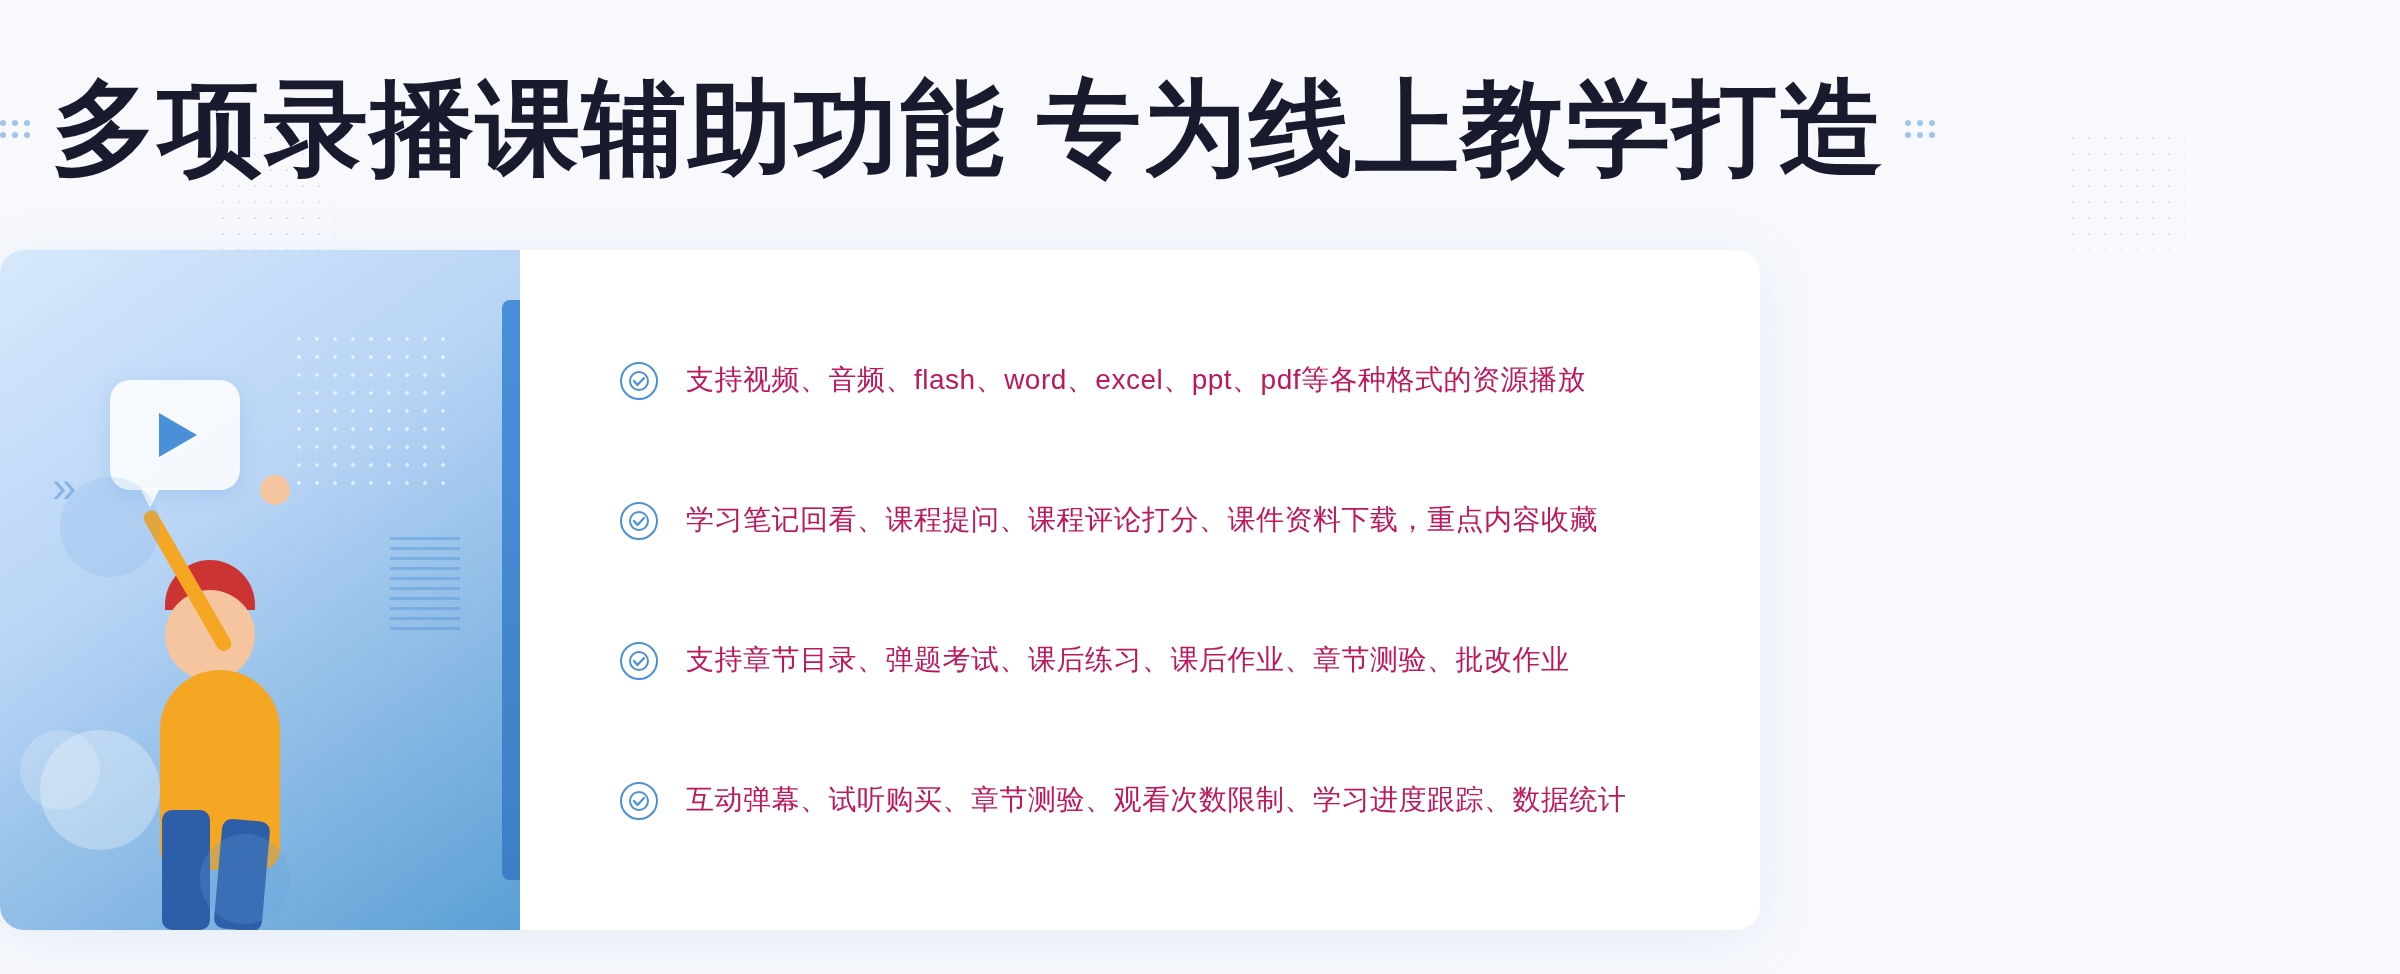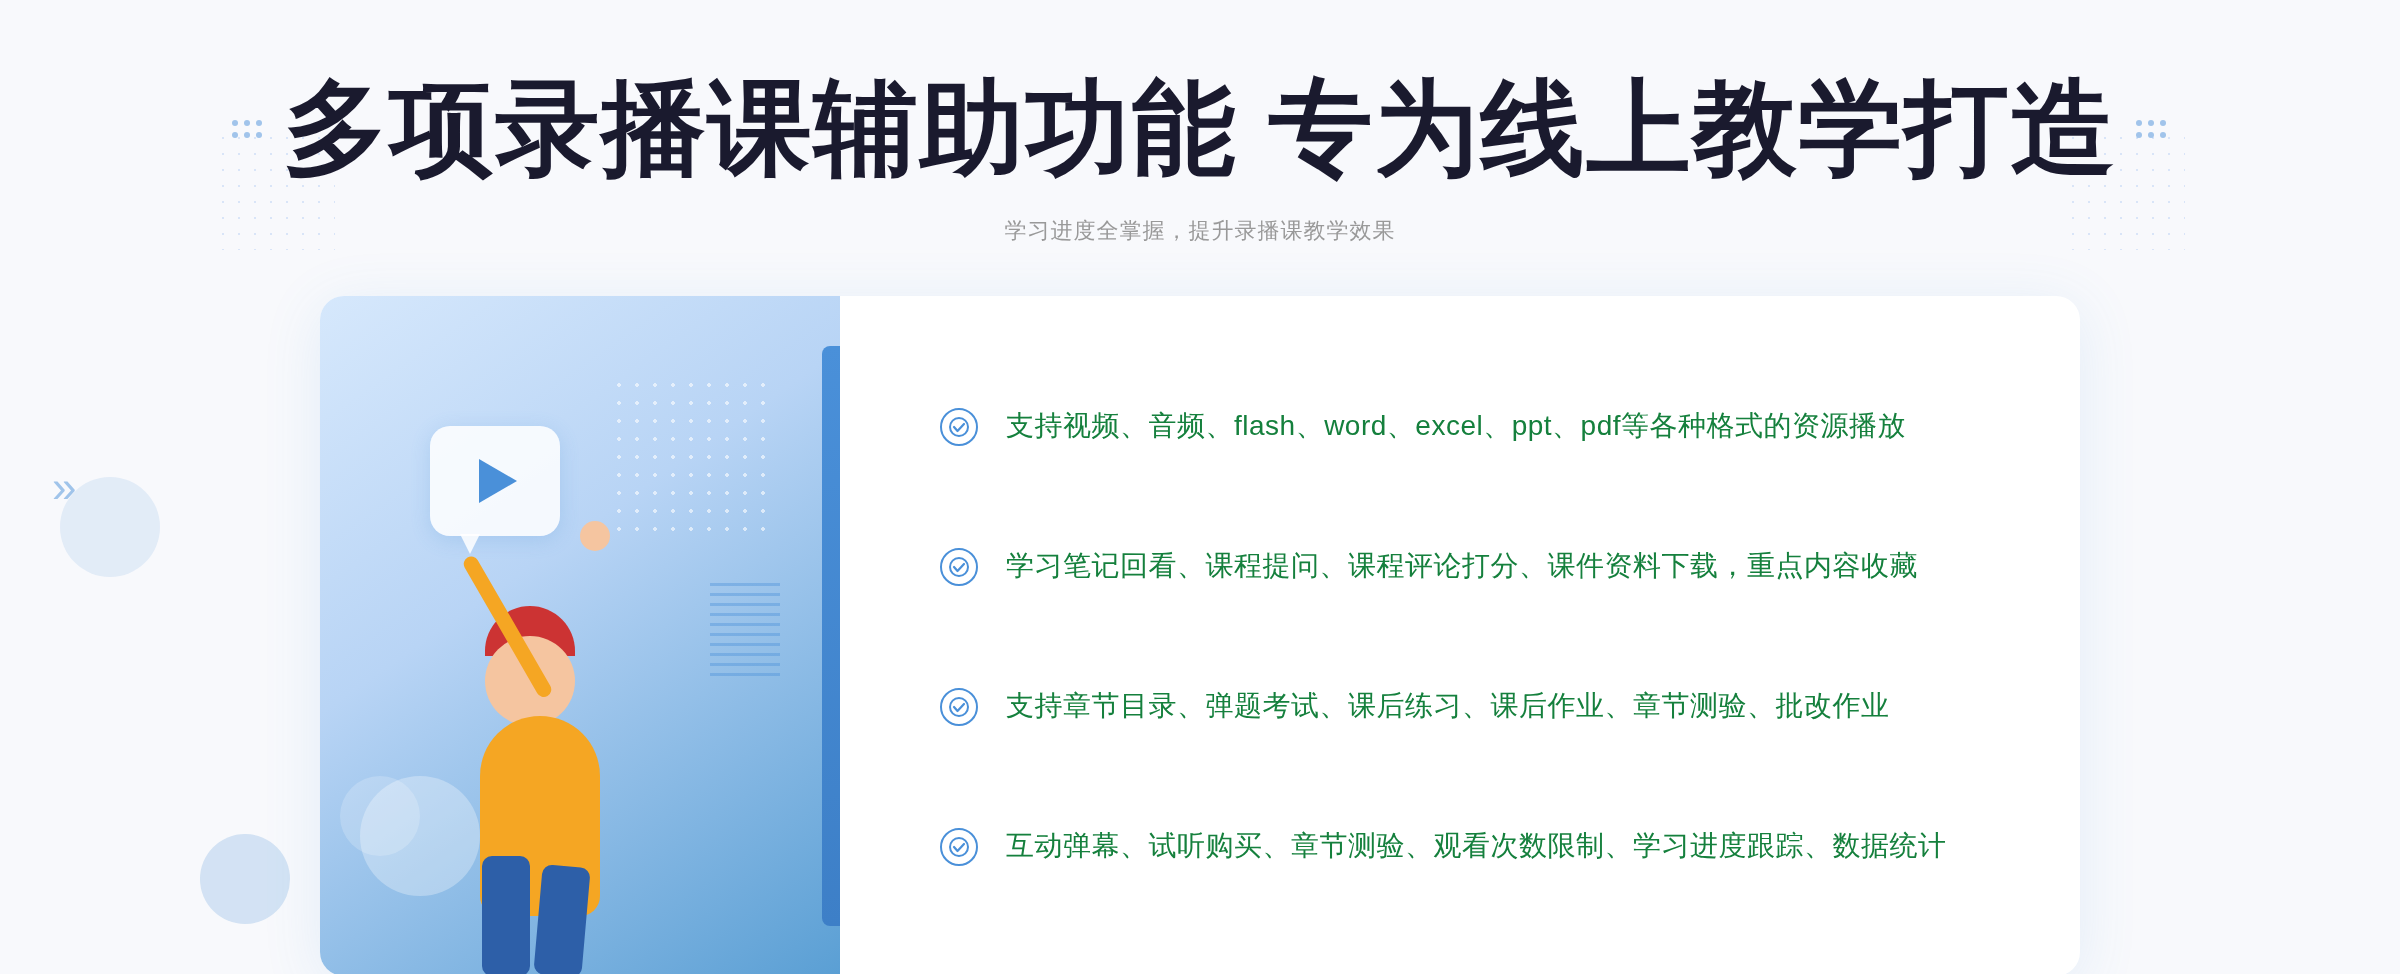--- a/index.html
+++ b/index.html
@@ -17,21 +17,21 @@
       position: relative;
     }
 
     .page-container {
       width: 100%;
       height: 100%;
       background: #f8f9fc;
       position: relative;
       display: flex;
       flex-direction: column;
-      align-items: center;
+      align-items: flex-start;
       padding-top: 60px;
     }
 
     
     .dot-grid {
       position: absolute;
       background-image: radial-gradient(circle, #c5d8f5 1.5px, transparent 1.5px);
       background-size: 16px 16px;
       opacity: 0.6;
     }
@@ -344,21 +344,21 @@
       margin-top: 4px;
     }
 
     .check-icon svg {
       width: 20px;
       height: 20px;
     }
 
     .feature-text {
       font-size: 28px;
-      color: #15803d;
+      color: #be185d;
       line-height: 1.6;
       font-weight: 400;
       letter-spacing: 0.5px;
     }
 
     
     .outer-circle-left {
       position: absolute;
       left: 60px;
       top: 50%;
@@ -411,21 +411,20 @@
       <h1>多项录播课辅助功能 专为线上教学打造</h1>
       <div class="deco-dots-right">
         <div class="deco-dot"></div>
           <div class="deco-dot"></div>
           <div class="deco-dot"></div>
         <div class="deco-dot"></div>
           <div class="deco-dot"></div>
           <div class="deco-dot"></div>
       </div>
     </div>
-    <p class="header-subtitle">学习进度全掌握，提升录播课教学效果</p>
   </div>
 
   <div class="main-card">
 
     <div class="illustration-area">
 
       <div class="illus-dot-grid"></div>
 
       <div class="play-button">
         <div class="speech-bubble">

